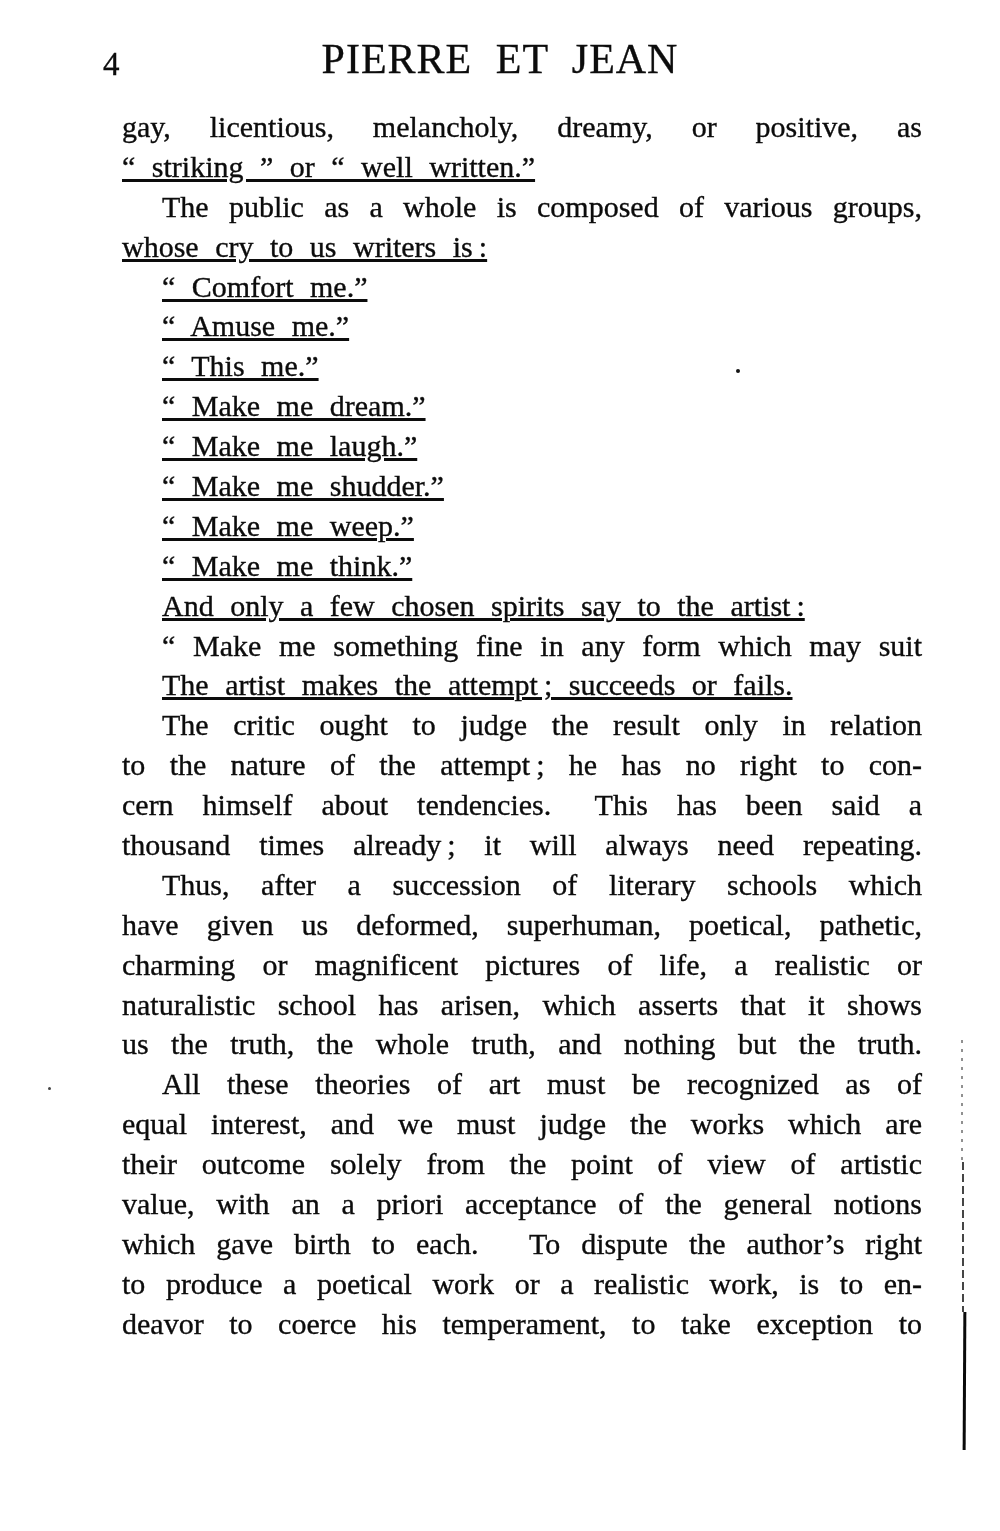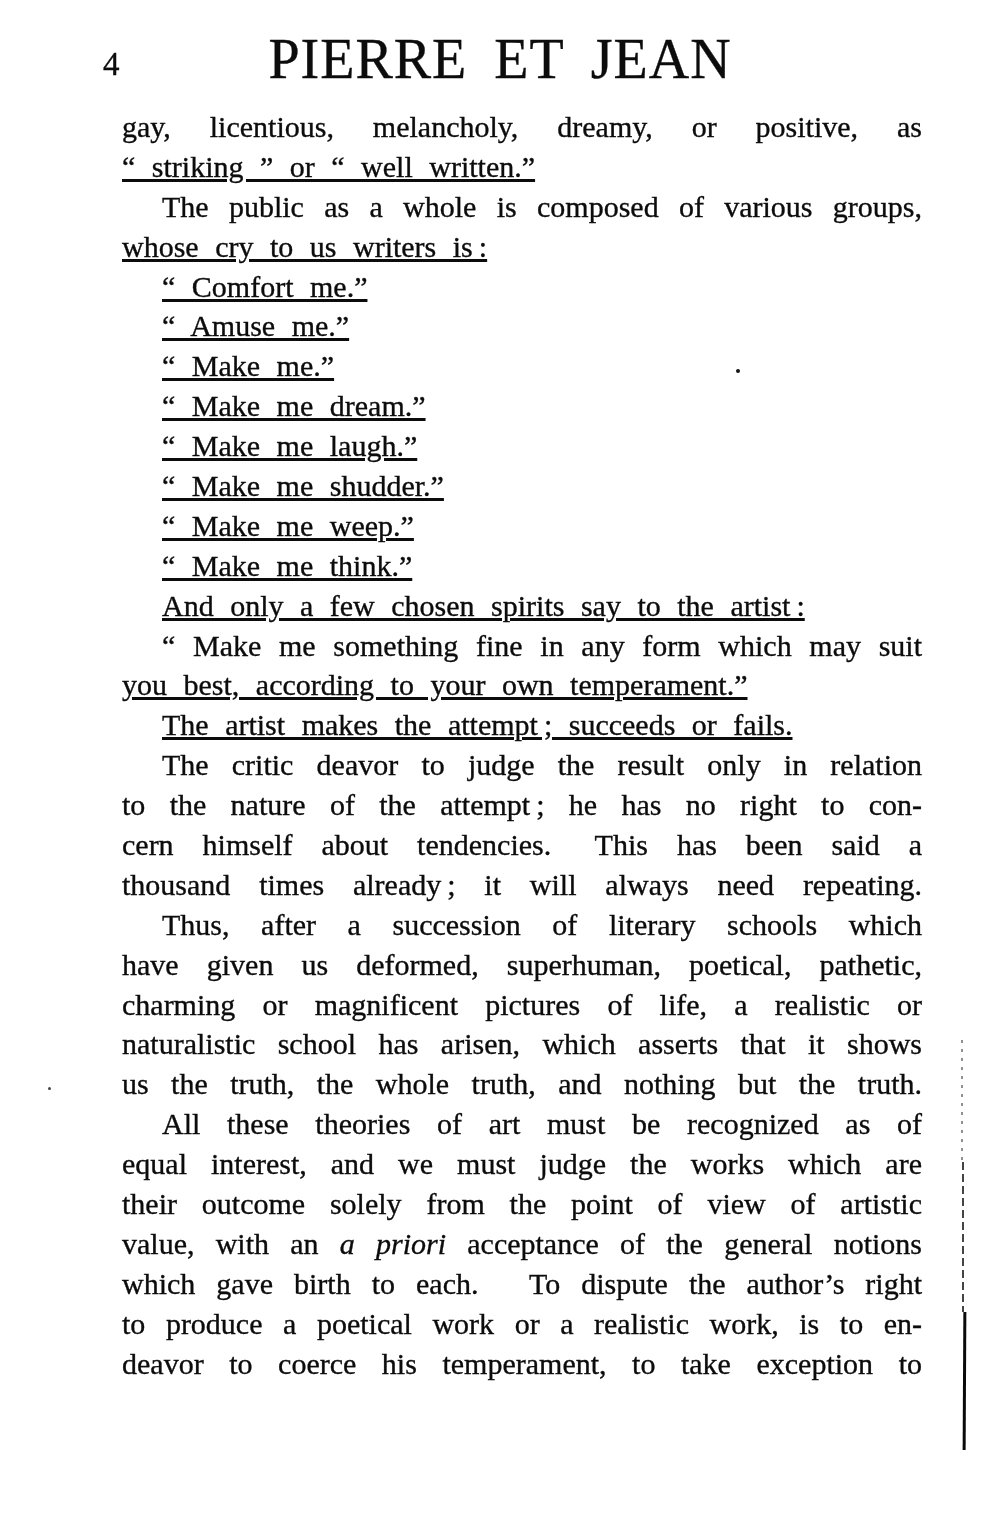--- a/index.html
+++ b/index.html
@@ -12,32 +12,32 @@
     color:#0c0c0c;
     -webkit-text-stroke:.35px currentColor;
   }
   .pagenum{
     position:absolute;left:103px;top:46px;
     font-size:33px;line-height:36px;
   }
   .header{
     position:absolute;left:0;top:36px;width:100%;
     text-align:center;
-    font-size:56px;line-height:46px;
+    font-size:42px;line-height:46px;
     letter-spacing:1px;word-spacing:12px;
   }
   .body-text{
     position:absolute;left:122px;top:107px;width:800px;
     font-size:30px;
   }
   .line{display:block;height:39.9px;line-height:39.9px;overflow:visible;}
   .line.l{text-align:left;word-spacing:.30em;text-decoration:underline;}
   .line.j{text-align:justify;text-align-last:justify;word-spacing:.10em;}
   .line.in{padding-left:40px;}
-  .it{font-style:italic;margin-top:16px;}
+  .it{margin-top:16px;}
   
   .speck{position:absolute;border-radius:50%;}
   .speck-a{left:736px;top:369px;width:4px;height:4px;background:#141414;}
   .speck-b{left:48px;top:1087px;width:3px;height:3px;background:#444444;}
   .scratch{position:absolute;}
   .scratch-dotted{
     left:961px;top:1040px;width:2px;height:122px;
     background:repeating-linear-gradient(to bottom,#222 0 3px,transparent 3px 9px);
     opacity:.5;
   }
@@ -58,31 +58,30 @@
 <div class="page">
   <div class="pagenum">4</div>
   <div class="header">PIERRE ET JEAN</div>
   <div class="body-text">
       <div class="line j"><span>gay, licentious, melancholy, dreamy, or positive, as</span></div>
       <div class="line l"><span>“ striking ” or “ well written.”</span></div>
       <div class="line j in"><span>The public as a whole is composed of various groups,</span></div>
       <div class="line l"><span>whose cry to us writers is :</span></div>
       <div class="line l in"><span>“ Comfort me.”</span></div>
       <div class="line l in"><span>“ Amuse me.”</span></div>
-      <div class="line l in"><span>“ Make me.”</span></div>
+      <div class="line l in"><span>“ This me.”</span></div>
       <div class="line l in"><span>“ Make me dream.”</span></div>
       <div class="line l in"><span>“ Make me laugh.”</span></div>
       <div class="line l in"><span>“ Make me shudder.”</span></div>
       <div class="line l in"><span>“ Make me weep.”</span></div>
       <div class="line l in"><span>“ Make me think.”</span></div>
       <div class="line l in"><span>And only a few chosen spirits say to the artist :</span></div>
       <div class="line j in"><span>“ Make me something fine in any form which may suit</span></div>
-      <div class="line l"><span>you best, according to your own temperament.”</span></div>
       <div class="line l in"><span>The artist makes the attempt ; succeeds or fails.</span></div>
-      <div class="line j in"><span>The critic deavor to judge the result only in relation</span></div>
+      <div class="line j in"><span>The critic ought to judge the result only in relation</span></div>
       <div class="line j"><span>to the nature of the attempt ; he has no right to con-</span></div>
       <div class="line j"><span>cern himself about tendencies.  This has been said a</span></div>
       <div class="line j"><span>thousand times already ; it will always need repeating.</span></div>
       <div class="line j in"><span>Thus, after a succession of literary schools which</span></div>
       <div class="line j"><span>have given us deformed, superhuman, poetical, pathetic,</span></div>
       <div class="line j"><span>charming or magnificent pictures of life, a realistic or</span></div>
       <div class="line j"><span>naturalistic school has arisen, which asserts that it shows</span></div>
       <div class="line j"><span>us the truth, the whole truth, and nothing but the truth.</span></div>
       <div class="line j in"><span>All these theories of art must be recognized as of</span></div>
       <div class="line j"><span>equal interest, and we must judge the works which are</span></div>

